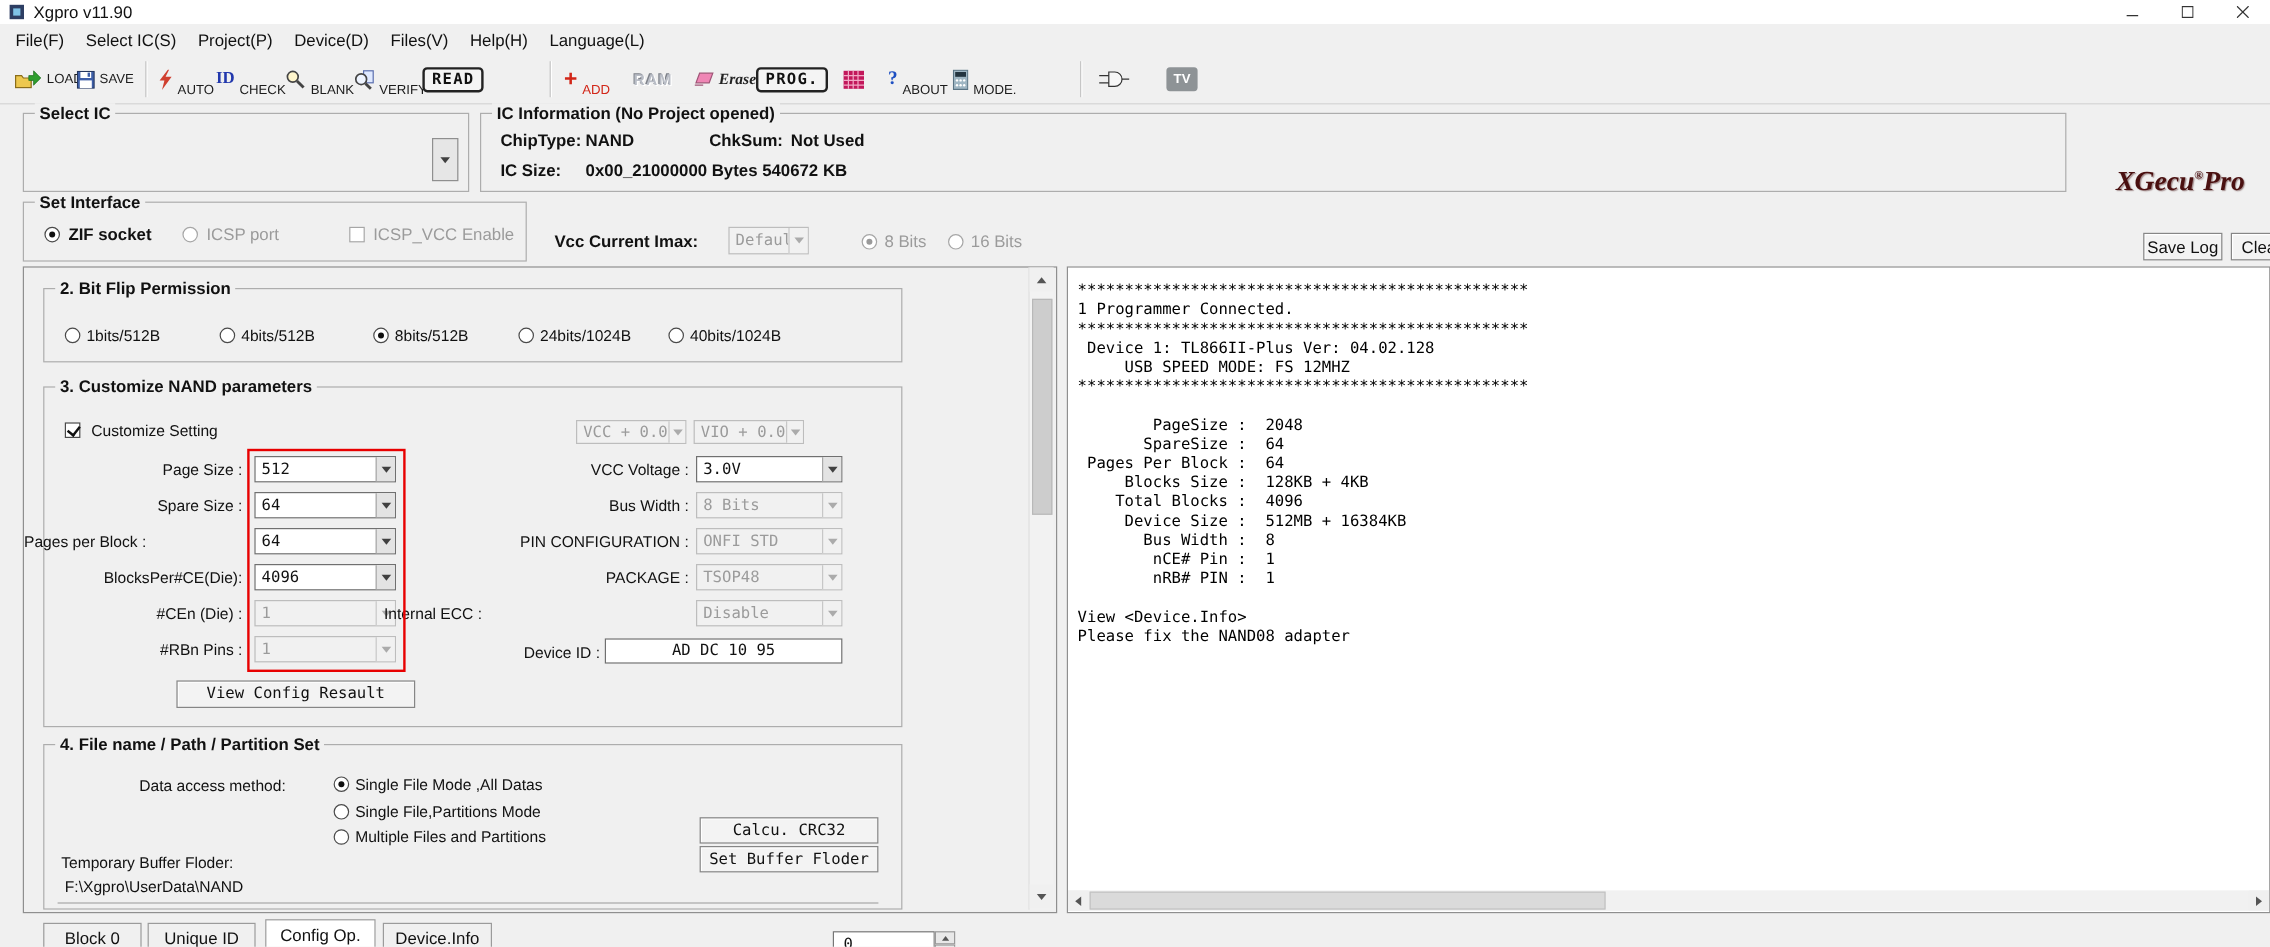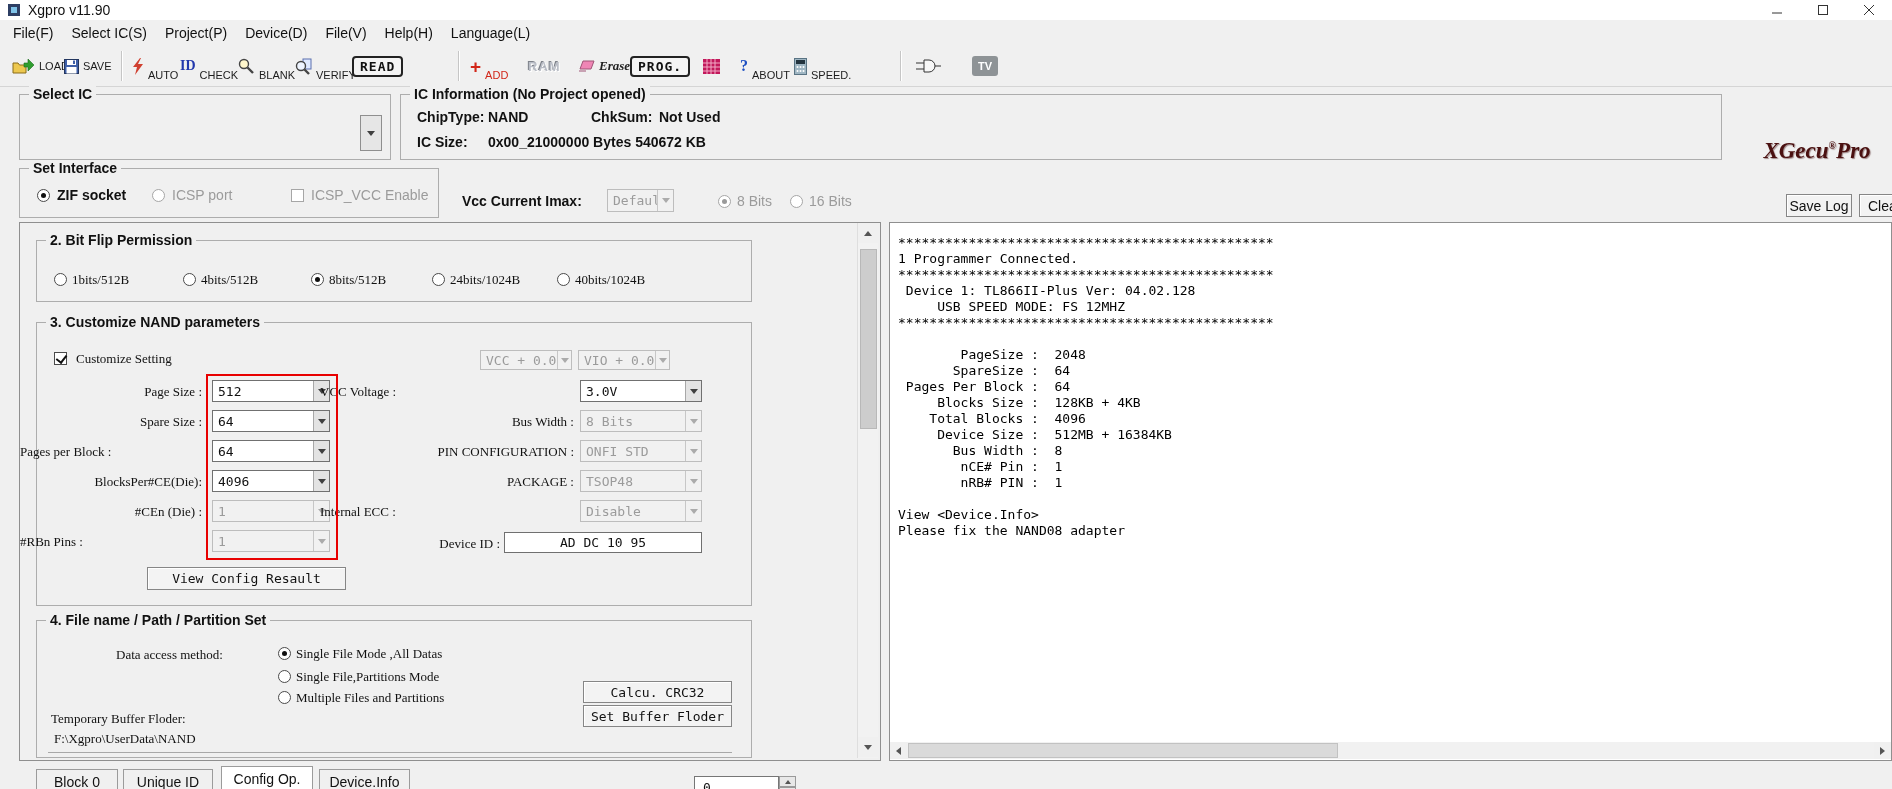--- a/index.html
+++ b/index.html
@@ -36,21 +36,21 @@
 .dis{background:#f1f1f1 !important;color:#9b9b9b;border-color:#bdbdbd !important}
 .dis .ca{background:#f1f1f1;border-left-color:#c7c7c7}
 .dis .tri{border-top-color:#ababab}
 .rad{position:absolute;width:13px;height:13px;border-radius:50%;background:#fff;border:1px solid #4a4a4a}
 .rad.on::after{content:"";position:absolute;left:3px;top:3px;width:5px;height:5px;border-radius:50%;background:#101010}
 .rad.rdis{border-color:#a6a6a6}
 .rad.rdis.on::after{background:#9a9a9a}
 .cbx{position:absolute;width:13px;height:13px;background:#fff;border:1px solid #4a4a4a}
 .cbx.on::after{content:"";position:absolute;left:3px;top:0px;width:5px;height:8px;border:solid #101010;border-width:0 2px 2px 0;transform:rotate(38deg)}
 .cbx.cdis{border-color:#a6a6a6}
-.mono{font-family:Liberation Serif, serif;font-size:13px;white-space:pre;position:absolute}
+.mono{font-family:Liberation Sans, sans-serif;font-size:13px;white-space:pre;position:absolute}
 .lbl{position:absolute;font-size:14px;white-space:nowrap}
 .gray{color:#9b9b9b}
 .b3{position:absolute;background:#f3f3f3;border:1px solid #868686;display:flex;align-items:center;justify-content:center;font:13px "DejaVu Sans Mono",monospace;box-shadow:inset 1px 1px 0 #fff;white-space:nowrap}
 .panel{position:absolute;border:1px solid #8f8f8f}
 .tab{position:absolute;border:1px solid #9b9b9b;background:#f0f0f0;display:flex;align-items:flex-start;justify-content:center;font-size:14px;padding-top:4px;white-space:nowrap}
 .tab.act{background:#fff;z-index:3}
 .sbtn{position:absolute;background:#f0f0f0;display:flex;align-items:center;justify-content:center}
 .tri-up{width:0;height:0;border-left:4px solid transparent;border-right:4px solid transparent;border-bottom:5px solid #555}
 .tri-dn{width:0;height:0;border-left:4px solid transparent;border-right:4px solid transparent;border-top:5px solid #555}
 .tri-lf{width:0;height:0;border-top:4px solid transparent;border-bottom:4px solid transparent;border-right:5px solid #555}
@@ -88,21 +88,21 @@
         </svg>
     </div>
   </div>
 </div>
 
 <div class="menubar abs">
   <span class="mitem">File(F)</span>
   <span class="mitem">Select IC(S)</span>
   <span class="mitem">Project(P)</span>
   <span class="mitem">Device(D)</span>
-  <span class="mitem">File(V)</span>
+  <span class="mitem">Files(V)</span>
   <span class="mitem">Help(H)</span>
   <span class="mitem">Language(L)</span>
 </div>
 
 <div class="toolbar abs">
   <div class="titem" style="left:12px">
     <svg width="23" height="16" viewBox="0 0 23 16">
       <path d="M1 5h5l1.5 2H14v8H1z" fill="#edc84f" stroke="#8a6d1a"></path>
       <path d="M12 5h4V1l6 6-6 6V9h-4z" fill="#2f9e2f" stroke="#1c6b1c" stroke-width="0.6"></path>
     </svg>
@@ -185,21 +185,21 @@
     <svg width="13" height="17">
       <rect x="0.5" y="0.5" width="12" height="16" fill="#9fb6c3" stroke="#5a7484"></rect>
       <rect x="2" y="2" width="9" height="4" fill="#23343f"></rect>
       <circle cx="3.5" cy="9" r="1" fill="#fff"></circle>
         <circle cx="6.5" cy="9" r="1" fill="#fff"></circle>
         <circle cx="9.5" cy="9" r="1" fill="#fff"></circle>
       <circle cx="3.5" cy="13" r="1" fill="#fff"></circle>
         <circle cx="6.5" cy="13" r="1" fill="#fff"></circle>
         <circle cx="9.5" cy="13" r="1" fill="#fff"></circle>
     </svg>
-    <span class="tlab low">SPEED.</span>
+    <span class="tlab low">MODE.</span>
   </div>
   <div class="tsep" style="left:900px"></div>
 
   <div class="titem" style="left:914px">
     <svg width="28" height="16">
       <path d="M10 2 h5 a6 6 0 0 1 0 12 h-5 z" fill="#f7f7f7" stroke="#333"></path>
       <line x1="2" y1="5" x2="10" y2="5" stroke="#333"></line>
       <line x1="2" y1="11" x2="10" y2="11" stroke="#333"></line>
       <line x1="21" y1="8" x2="27" y2="8" stroke="#333"></line>
     </svg>
@@ -307,42 +307,42 @@
         <i class="tri"></i>
       </span>
   </div>
   <span class="mono" style="left:0;top:281px;width:182px;text-align:right">#CEn (Die) :</span>
   <div class="combo dis" style="left:192px;top:277px;width:118px;height:22px">
     <span class="cv">1</span>
     <span class="ca">
         <i class="tri"></i>
       </span>
   </div>
-  <span class="mono" style="left:0;top:311px;width:182px;">#RBn Pins :</span>
+  <span class="mono" style="left:0;top:311px;width:182px;text-align:right">#RBn Pins :</span>
   <div class="combo dis" style="left:192px;top:307px;width:118px;height:22px">
     <span class="cv">1</span>
     <span class="ca">
         <i class="tri"></i>
       </span>
   </div>
 
   <div class="combo dis sm" style="left:460px;top:127px;width:92px;height:20px">
     <span class="cv">VCC + 0.0V</span>
     <span class="ca">
         <i class="tri"></i>
       </span>
   </div>
   <div class="combo dis sm" style="left:558px;top:127px;width:92px;height:20px">
     <span class="cv">VIO + 0.0V</span>
     <span class="ca">
         <i class="tri"></i>
       </span>
   </div>
 
-  <span class="mono" style="left:300px;top:161px;width:254px;">VCC Voltage :</span>
+  <span class="mono" style="left:300px;top:161px;width:254px;text-align:right">VCC Voltage :</span>
   <div class="combo" style="left:560px;top:157px;width:122px;height:22px">
     <span class="cv">3.0V</span>
     <span class="ca">
         <i class="tri"></i>
       </span>
   </div>
   <span class="mono" style="left:300px;top:191px;width:254px;text-align:right">Bus Width :</span>
   <div class="combo dis" style="left:560px;top:187px;width:122px;height:22px">
     <span class="cv">8 Bits</span>
     <span class="ca">

